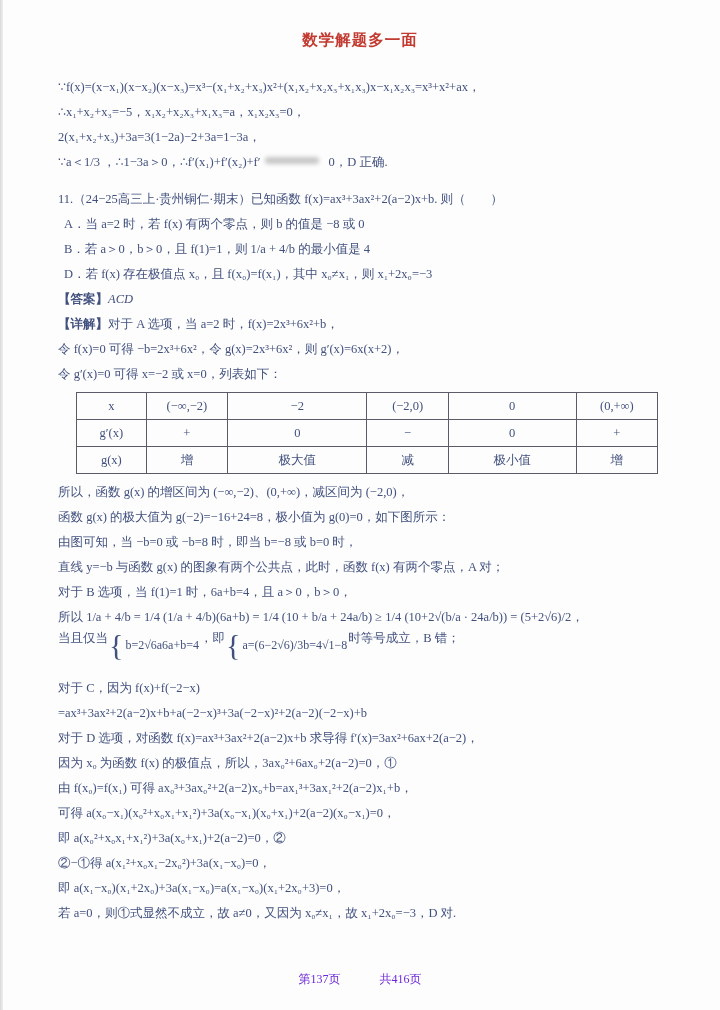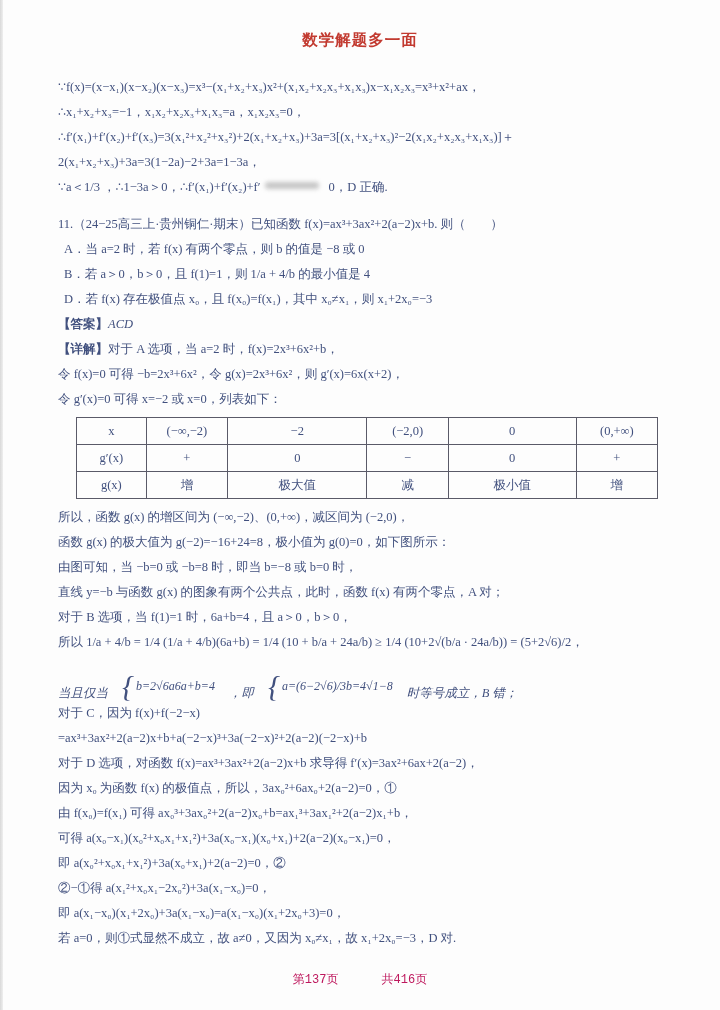--- a/index.html
+++ b/index.html
@@ -66,25 +66,24 @@
     padding: 0 2px;
   }
   table.mono-table col:nth-child(1){width:12%;}
   table.mono-table col:nth-child(2){width:14%;}
   table.mono-table col:nth-child(3){width:24%;}
   table.mono-table col:nth-child(4){width:14%;}
   table.mono-table col:nth-child(5){width:22%;}
   table.mono-table col:nth-child(6){width:14%;}
   .brace-line {
     display: flex;
-    align-items: flex-end;
-    gap: 14px;
+    align-items: flex-start;
+    gap: 1px;
     min-height: 46px;
     line-height: 16px;
-    font-style: italic;
   }
   .sys { display: inline-flex; align-items: center; }
   .sys .brace {
     font-size: 30px;
     font-weight: 400;
     line-height: 30px;
     margin-right: 2px;
   }
   .sys .stack {
     display: inline-flex;
@@ -92,40 +91,39 @@
     justify-content: center;
     font-size: 12px;
     line-height: 16px;
   }
   .footer {
     position: absolute;
     bottom: 22px;
     left: 0;
     width: 100%;
     text-align: center;
-    color: #be185d;
+    color: #6d28d9;
     font-size: 12px;
-    font-family: Liberation Mono, monospace;
+    font-family: Liberation Serif, serif;
   }
   .footer span { margin: 0 18px; }
 </style>
 </head>
 <body>
 
 <div class="page">
   <div class="scan-edge"></div>
 
   <div class="doc-title">数学解题多一面</div>
 
   <div class="content">
 
     <div class="sec">
         <p class="line">∵f(x)=(x−x₁)(x−x₂)(x−x₃)=x³−(x₁+x₂+x₃)x²+(x₁x₂+x₂x₃+x₁x₃)x−x₁x₂x₃=x³+x²+ax，</p>
-        <p class="line">∴x₁+x₂+x₃=−1，x₁x₂+x₂x₃+x₁x₃=a，x₁x₂x₃=0，</p>
-        <p class="line">∴f′(x₁)+f′(x₂)+f′(x₃)=3(x₁²+x₂²+x₃²)+2(x₁+x₂+x₃)+3a=3[(x₁+x₂+x₃)²−2(x₁x₂+x₂x₃+x₁x₃)]＋</p>
+        <p class="line">∴x₁+x₂+x₃=−5，x₁x₂+x₂x₃+x₁x₃=a，x₁x₂x₃=0，</p>
         <p class="line">2(x₁+x₂+x₃)+3a=3(1−2a)−2+3a=1−3a，</p>
       </div>
 
     <p class="line"><span>∵a＜1/3 ，∴1−3a＞0，∴f′(x₁)+f′(x₂)+f′</span><span class="smudge"></span><span>0，D 正确.</span></p>
 
     <div class="sec problem-block">
       <p class="line">11.（24−25高三上·贵州铜仁·期末）已知函数 f(x)=ax³+3ax²+2(a−2)x+b. 则（　　）</p>
       <div class="options-block">
           <p class="line">A．当 a=2 时，若 f(x) 有两个零点，则 b 的值是 −8 或 0</p>
           <p class="line">B．若 a＞0，b＞0，且 f(1)=1，则 1/a + 4/b 的最小值是 4</p>

